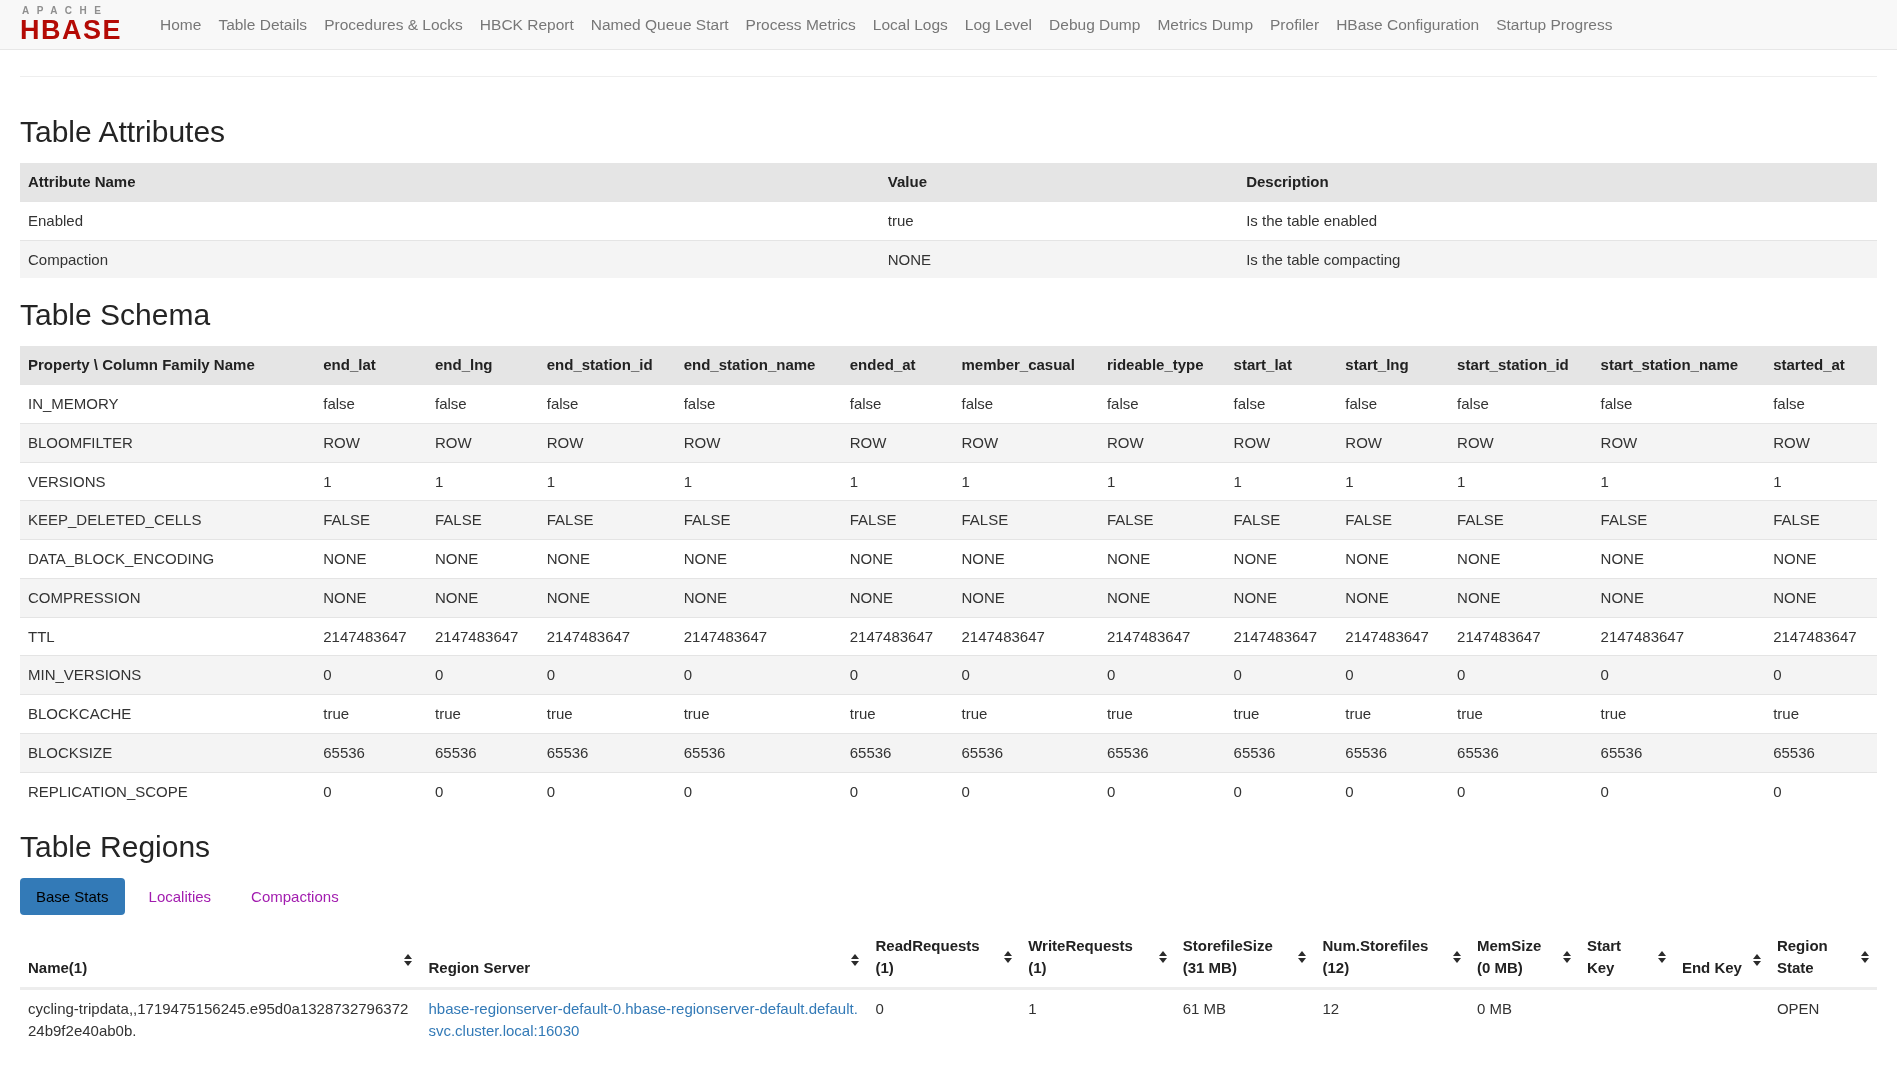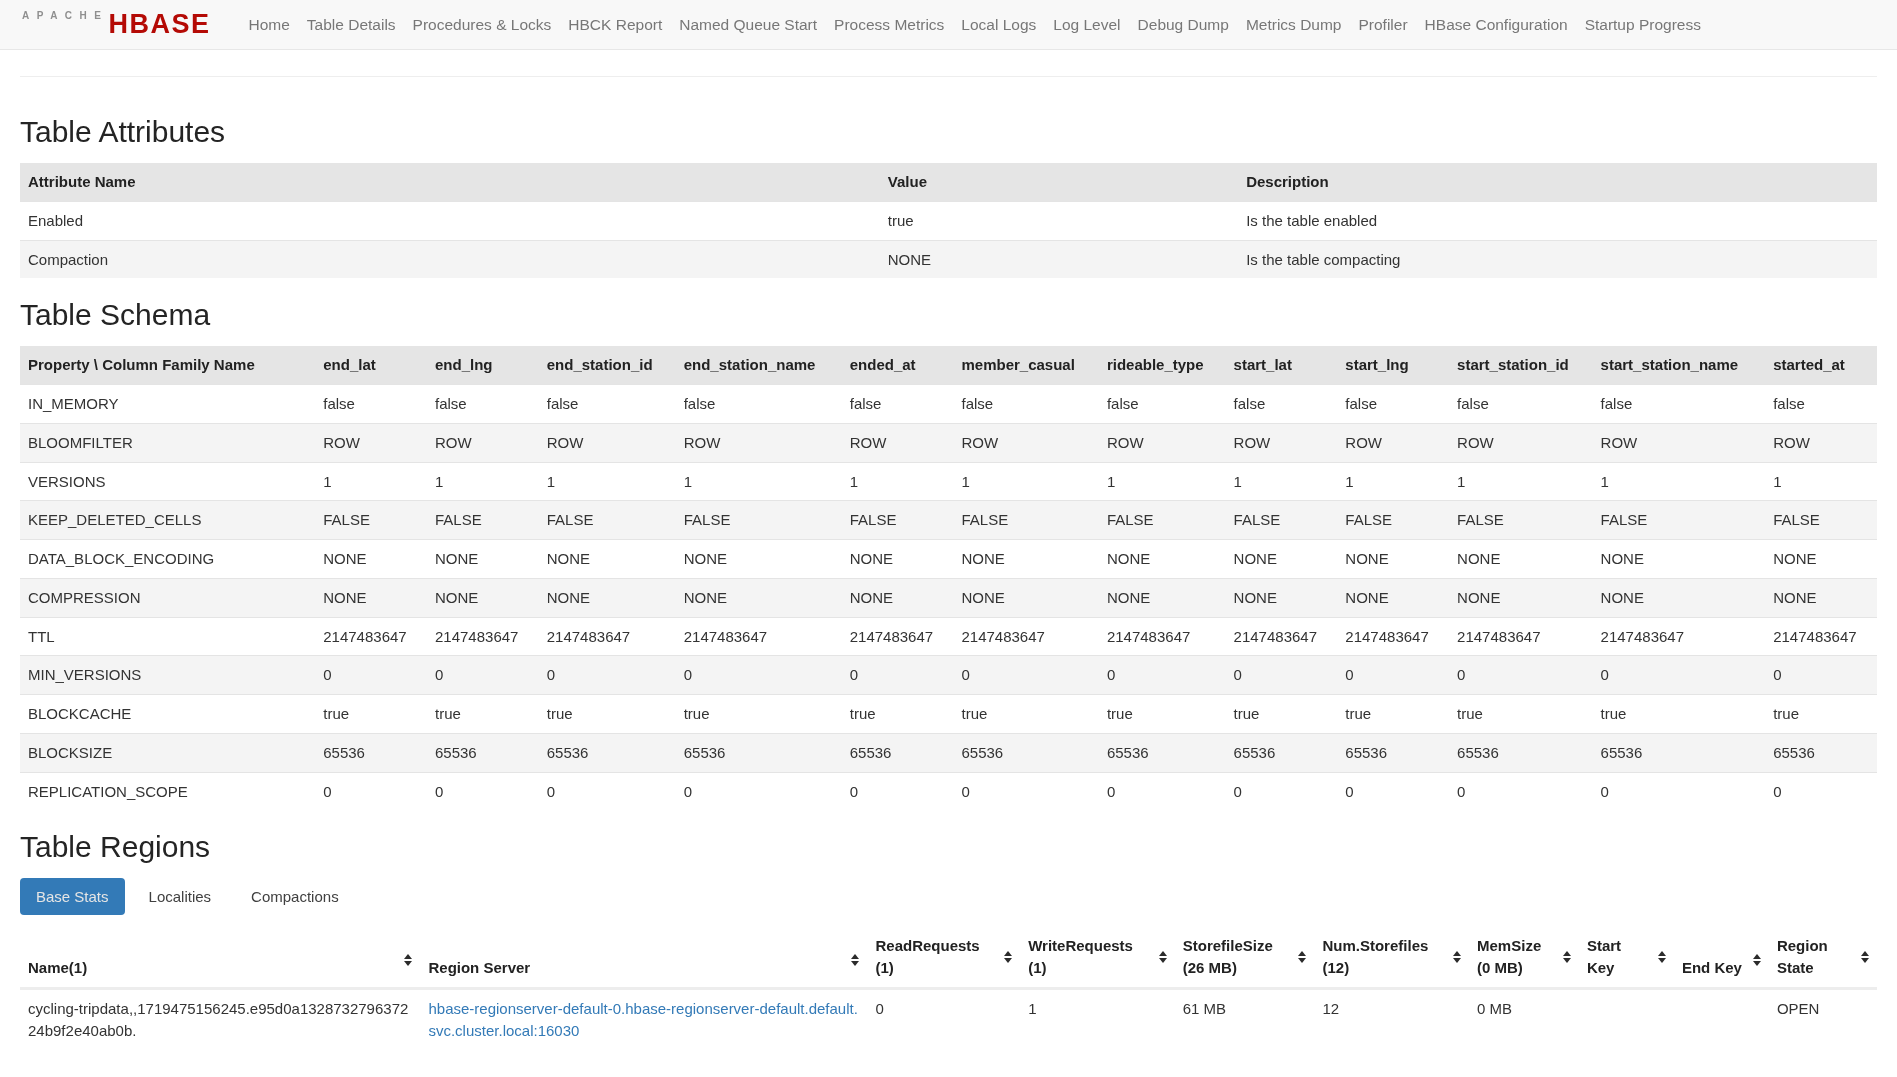--- a/index.html
+++ b/index.html
@@ -10,21 +10,21 @@
     font-family: "Liberation Sans", "DejaVu Sans", sans-serif;
     font-size: 15px;
   }
   a { text-decoration: none; }
 
   
   .navbar {
     height: 50px; background: #f8f8f8; border-bottom: 1px solid #e7e7e7;
     display: flex; align-items: center; padding: 0 20px;
   }
-  .brand { display: flex; line-height: 1; margin-right: 38px; cursor: pointer; }
+  .brand { display: flex; flex-direction: column; line-height: 1; margin-right: 38px; cursor: pointer; }
   .brand-top {
     font-size: 10px; font-weight: bold; color: #8f8f8f;
     letter-spacing: 7.5px; margin-bottom: 1px; margin-left: 2px;
   }
   .brand-bottom {
     font-size: 27px; font-weight: 800; color: #b40a05;
     letter-spacing: 1.5px; font-stretch: condensed;
   }
   .nav-links { display: flex; align-items: center; gap: 17px; }
   .nav-link { color: #777; font-size: 15.5px; white-space: nowrap; cursor: pointer; }
@@ -67,22 +67,22 @@
   td.region-server-cell a { color: #337ab7; }
 
   .rt-col-name { width: 21.5%; } .rt-col-server { width: 24%; }
   .rt-col-read { width: 8.2%; }  .rt-col-write { width: 8.3%; }
   .rt-col-sfs { width: 7.5%; }   .rt-col-nsf { width: 8.3%; }
   .rt-col-mem { width: 5.9%; }   .rt-col-sk { width: 5.1%; }
   .rt-col-ek { width: 5.1%; }    .rt-col-state { width: 5.8%; }
 
   
   .pill-tabs { display: flex; gap: 8px; margin: 4px 0 12px 0; }
-  .pill { padding: 10px 16px; border-radius: 4px; font-size: 15px; color: #404040; cursor: pointer; }
-  .pill.active { background: #337ab7; color: #e5e5e5; }
+  .pill { padding: 10px 16px; border-radius: 4px; font-size: 15px; color: #a21caf; cursor: pointer; }
+  .pill.active { background: #337ab7; color: #000000; }
 </style>
 </head>
 <body>
 
 <nav class="navbar">
   <a class="brand">
     <span class="brand-top">APACHE</span>
     <span class="brand-bottom">HBASE</span>
   </a>
   <div class="nav-links" id="nav-links">
@@ -360,21 +360,21 @@
             <div class="th-flex">
               <span class="th-label">WriteRequests (1)</span>
               <span class="sort-icon">
                 <span class="tri-up"></span>
                 <span class="tri-down"></span>
               </span>
             </div>
           </th>
           <th class="rt-col-sfs">
             <div class="th-flex">
-              <span class="th-label">StorefileSize (26 MB)</span>
+              <span class="th-label">StorefileSize (31 MB)</span>
               <span class="sort-icon">
                 <span class="tri-up"></span>
                 <span class="tri-down"></span>
               </span>
             </div>
           </th>
           <th class="rt-col-nsf">
             <div class="th-flex">
               <span class="th-label">Num.Storefiles (12)</span>
               <span class="sort-icon">

